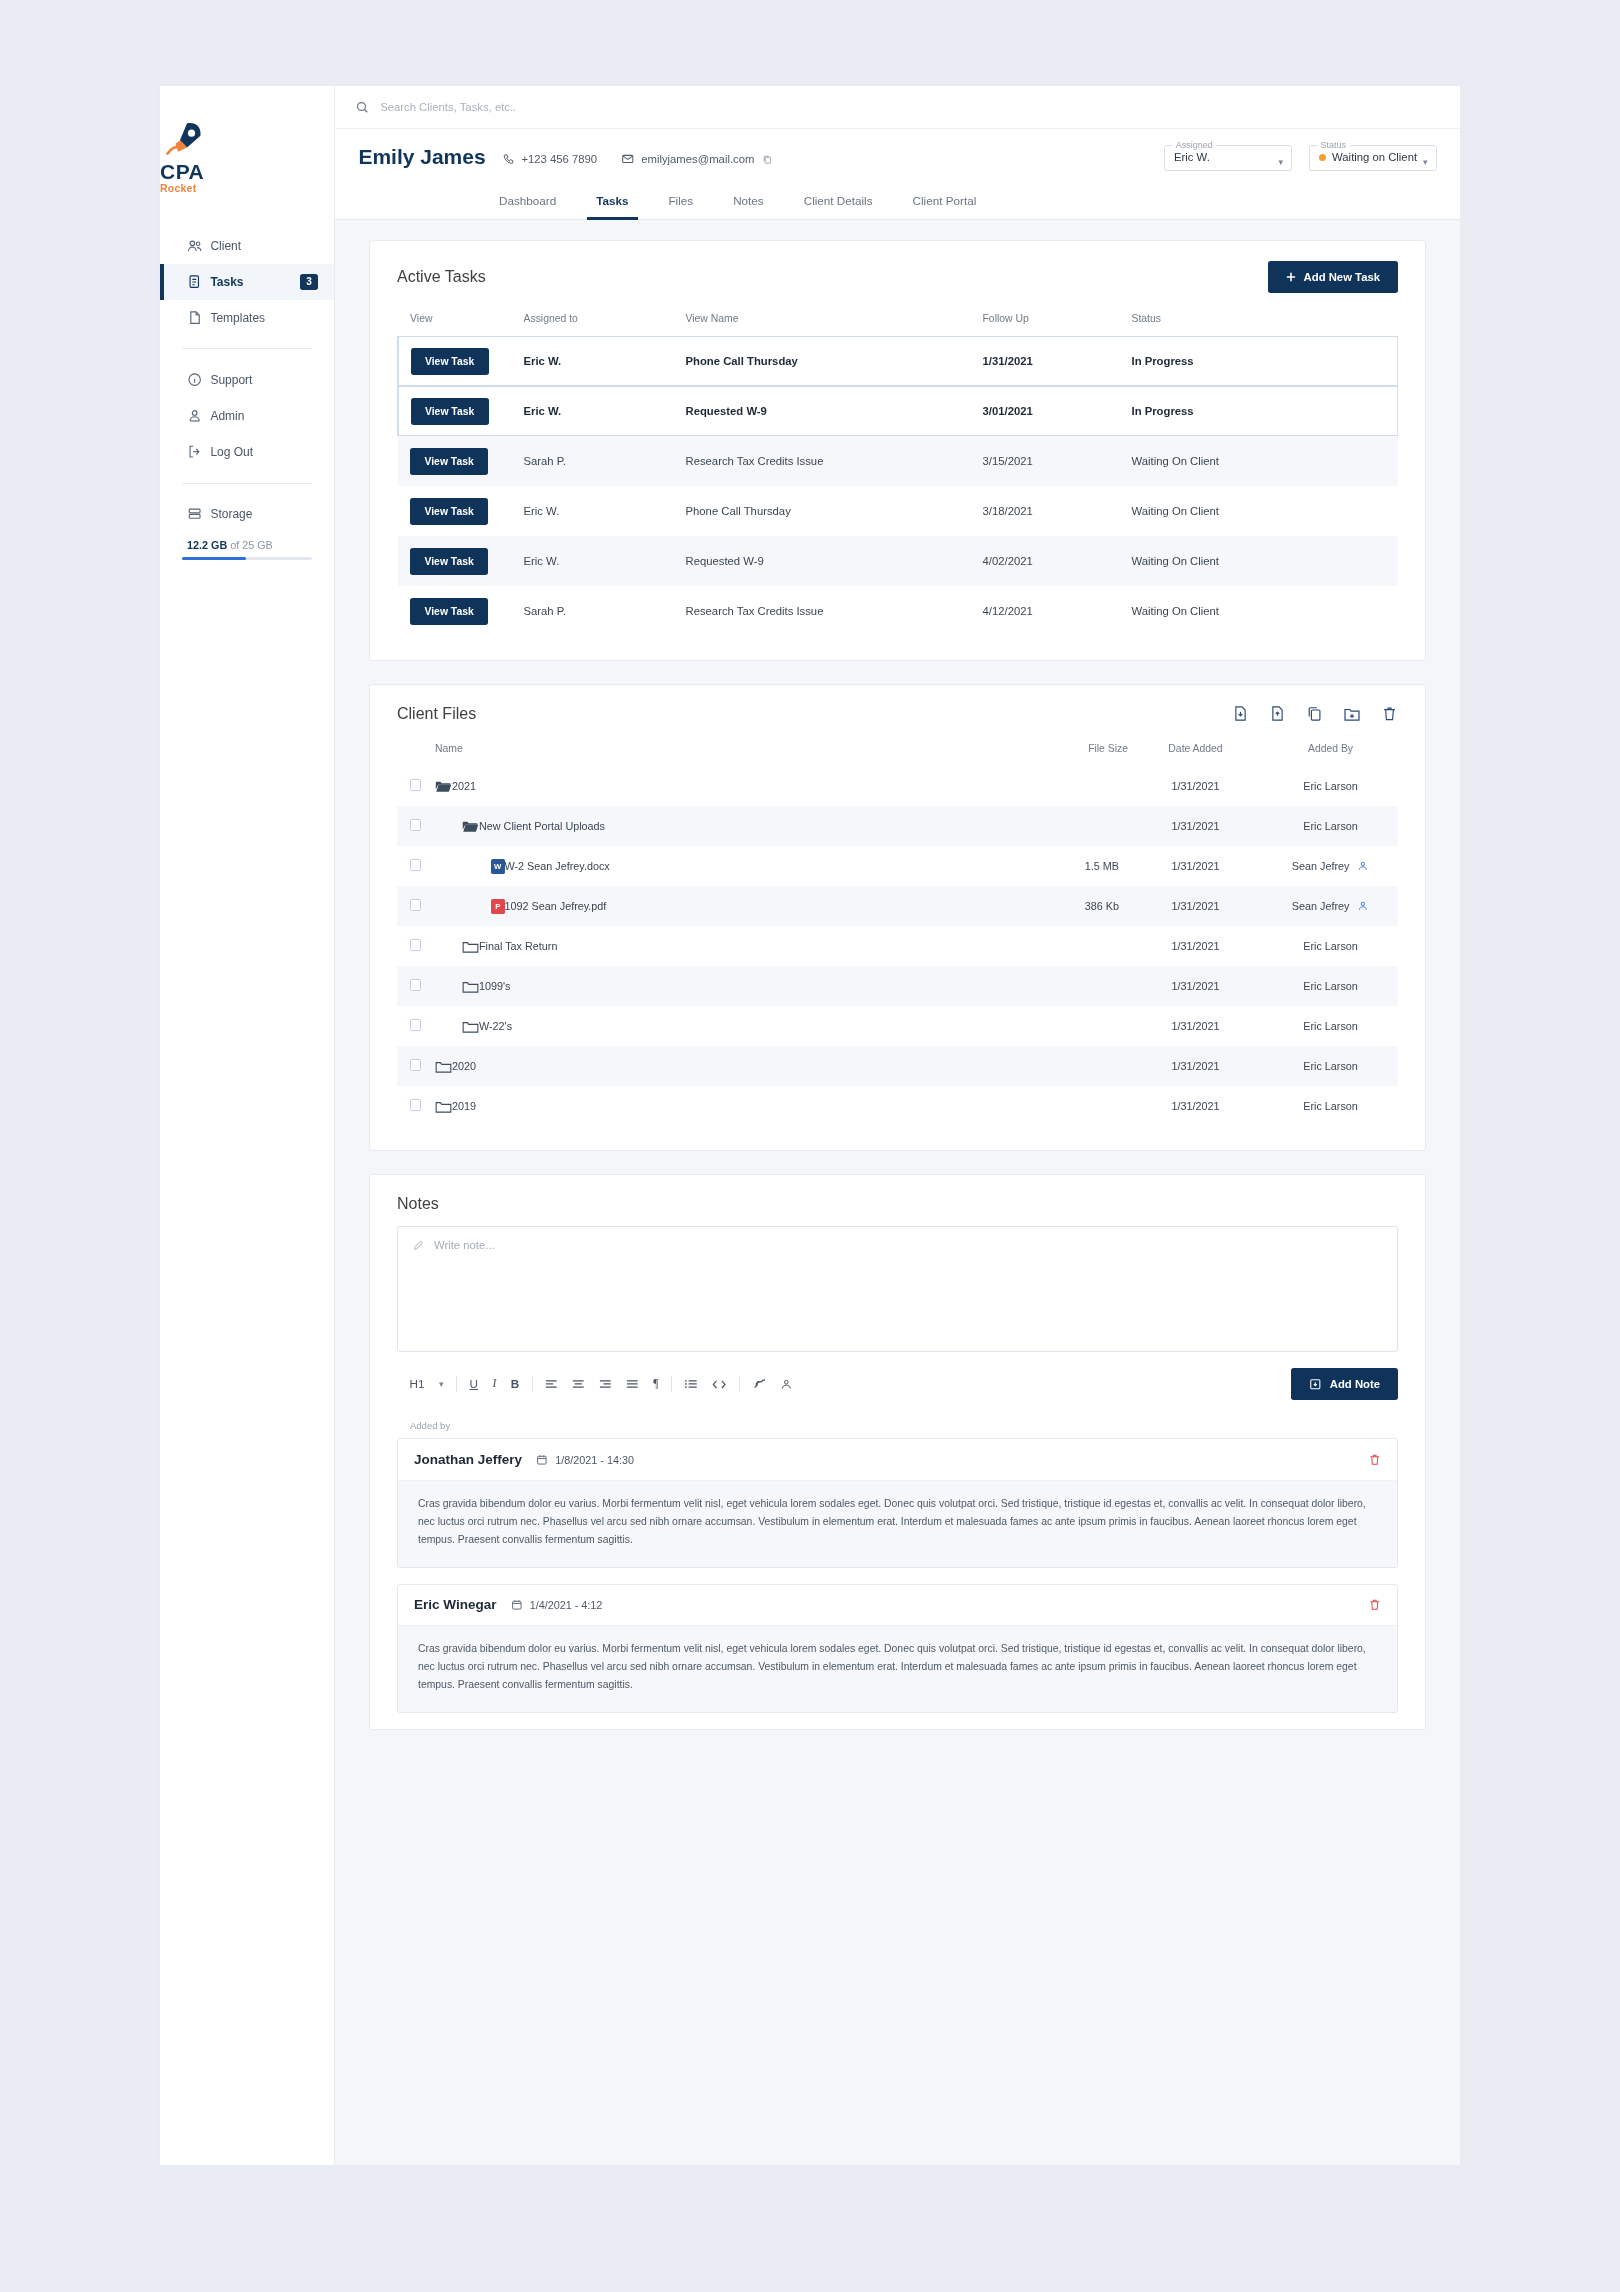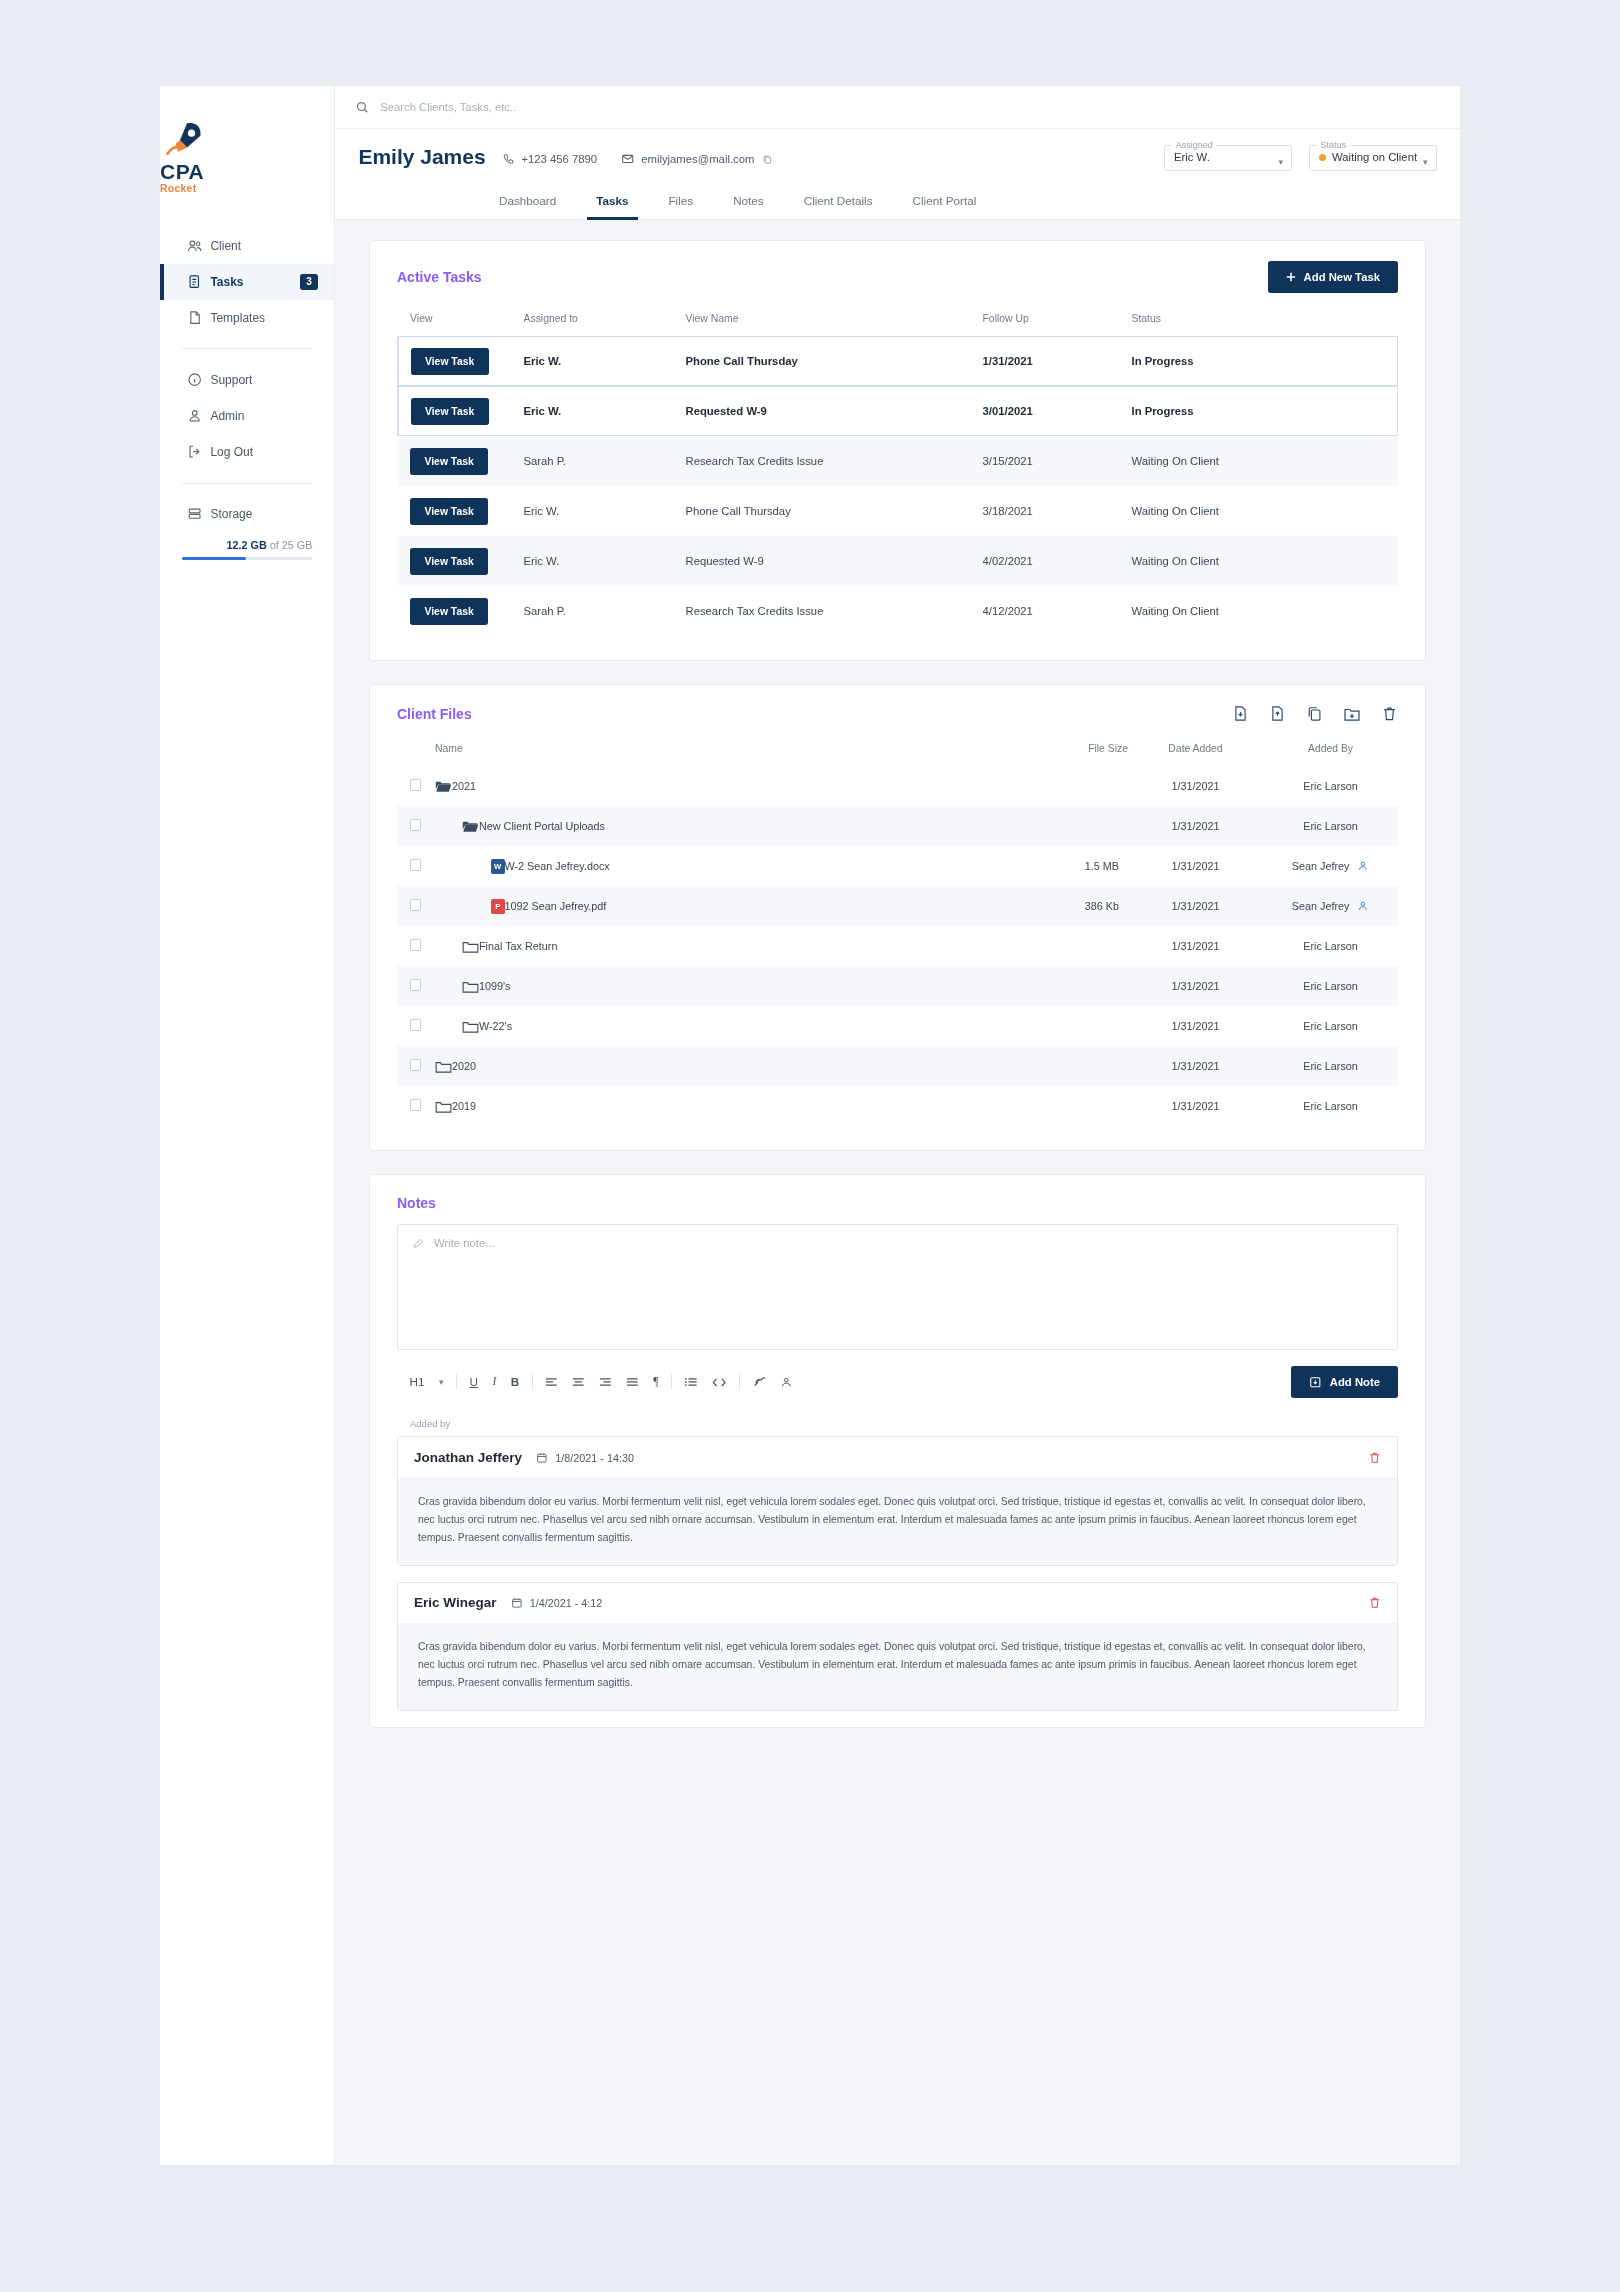--- a/index.html
+++ b/index.html
@@ -75,21 +75,21 @@
     background: #12355b;
     color: #fff;
     font-size: 10px;
     font-weight: bold;
     border-radius: 2.7px;
     padding: 2.7px 6.3px;
     line-height: 1;
   }
   .nav-sep { height:0.9px; background:#e7ebf0; margin: 12.6px 21.6px; }
   .storage-wrap { padding: 0 21.6px; margin-top: 3.6px; }
-  .storage-label { font-size:10.8px; margin: 7.2px 0 5.4px 5.4px; text-align: right; }
+  .storage-label { font-size:10.8px; margin: 7.2px 0 5.4px 5.4px; }
   .storage-used { font-weight: bold; color:#12355b; font-size:10.8px; }
   .storage-total { color:#8b95a3; font-size:10.8px; }
   .bar-bg { height:3.6px; background:#e3e8ef; border-radius:1.8px; width:100%; }
   .bar-fill { height:3.6px; background:#2e6fd9; border-radius:1.8px; }
   
   .main { flex: 1; min-width: 0; background:#ffffff; display:flex; flex-direction:column; }
   .searchbar {
     height: 43px;
     border-bottom: 0.9px solid #eceff3;
     display: flex; align-items: center;
@@ -148,21 +148,21 @@
   .card {
     background:#fff;
     border: 0.9px solid #e6eaf0;
     border-radius: 3.6px;
     margin-bottom: 23.4px;
   }
   .card-head {
     display:flex; align-items:center;
     padding: 20px 27px 12.6px 27px;
   }
-  .card-title { font-size:14px; font-weight:bold; color:#8b5cf6; }
+  .card-title { font-size:16px; font-weight:normal; color:#404040; }
   .card-tools { margin-left:auto; display:flex; gap:20px; align-items:center; color:#2b4a72; }
   .btn-primary {
     margin-left:auto;
     background:#0f3359;
     color:#fff;
     font-size:11.3px;
     font-weight:bold;
     border:none;
     border-radius:2.7px;
     padding: 10px 18px;

